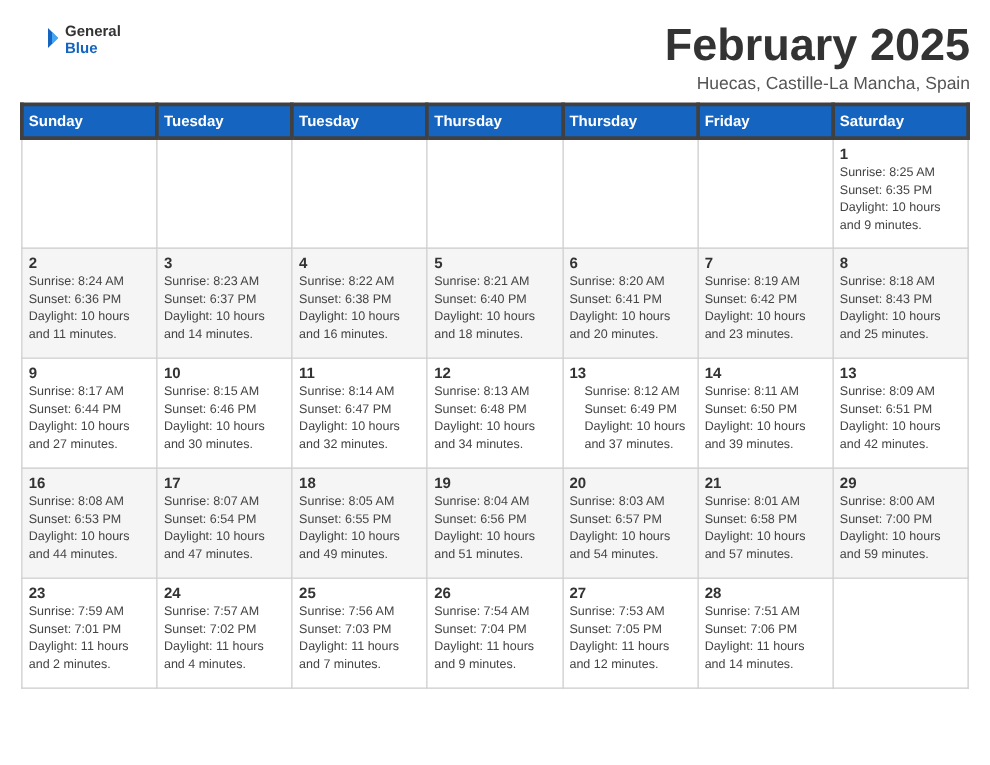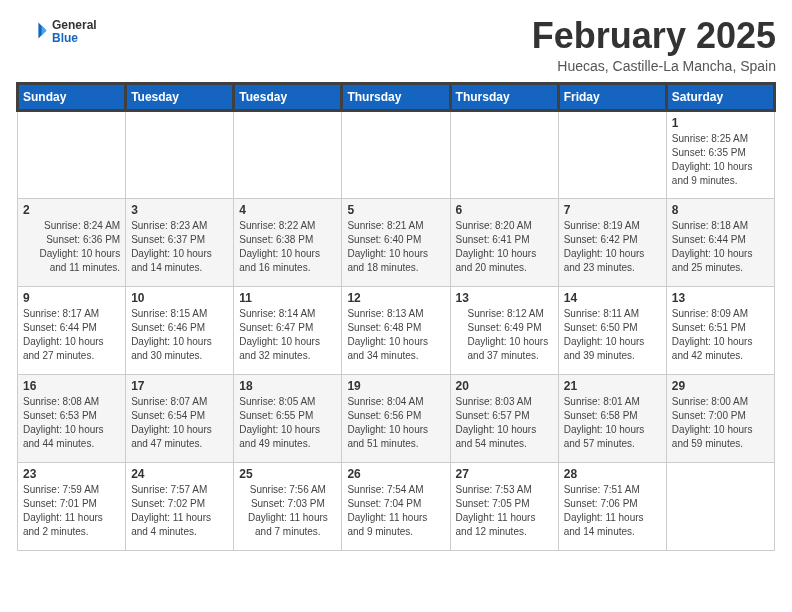--- a/index.html
+++ b/index.html
@@ -130,21 +130,21 @@
           <span class="day-num">1</span>
           <div class="day-info" style="white-space: pre-line;">Sunrise: 8:25 AM
 Sunset: 6:35 PM
 Daylight: 10 hours
 and 9 minutes.</div>
         </td>
       </tr>
       <tr>
         <td>
           <span class="day-num">2</span>
-          <div class="day-info" style="white-space: pre-line; text-align: right;">Sunrise: 8:24 AM
+          <div class="day-info" style="white-space: pre-line;">Sunrise: 8:24 AM
 Sunset: 6:36 PM
 Daylight: 10 hours
 and 11 minutes.</div>
         </td>
         <td>
           <span class="day-num">3</span>
           <div class="day-info" style="white-space: pre-line;">Sunrise: 8:23 AM
 Sunset: 6:37 PM
 Daylight: 10 hours
 and 14 minutes.</div>
@@ -173,21 +173,21 @@
         <td>
           <span class="day-num">7</span>
           <div class="day-info" style="white-space: pre-line;">Sunrise: 8:19 AM
 Sunset: 6:42 PM
 Daylight: 10 hours
 and 23 minutes.</div>
         </td>
         <td>
           <span class="day-num">8</span>
           <div class="day-info" style="white-space: pre-line;">Sunrise: 8:18 AM
-Sunset: 6:44 PM
+Sunset: 8:43 PM
 Daylight: 10 hours
 and 25 minutes.</div>
         </td>
       </tr>
       <tr>
         <td>
           <span class="day-num">9</span>
           <div class="day-info" style="white-space: pre-line;">Sunrise: 8:17 AM
 Sunset: 6:44 PM
 Daylight: 10 hours
@@ -297,21 +297,21 @@
         </td>
         <td>
           <span class="day-num">24</span>
           <div class="day-info" style="white-space: pre-line;">Sunrise: 7:57 AM
 Sunset: 7:02 PM
 Daylight: 11 hours
 and 4 minutes.</div>
         </td>
         <td>
           <span class="day-num">25</span>
-          <div class="day-info" style="white-space: pre-line; text-align: center;">Sunrise: 7:56 AM
+          <div class="day-info" style="white-space: pre-line;">Sunrise: 7:56 AM
 Sunset: 7:03 PM
 Daylight: 11 hours
 and 7 minutes.</div>
         </td>
         <td>
           <span class="day-num">26</span>
           <div class="day-info" style="white-space: pre-line;">Sunrise: 7:54 AM
 Sunset: 7:04 PM
 Daylight: 11 hours
 and 9 minutes.</div>

